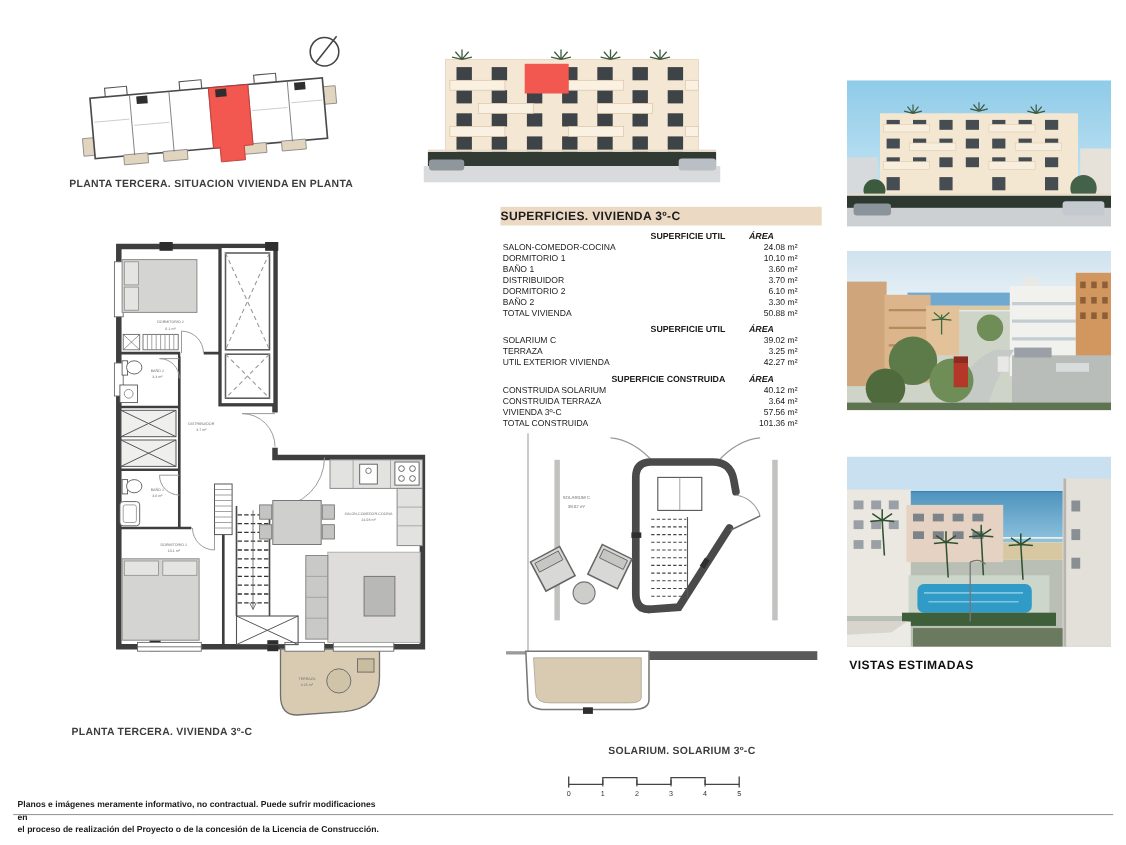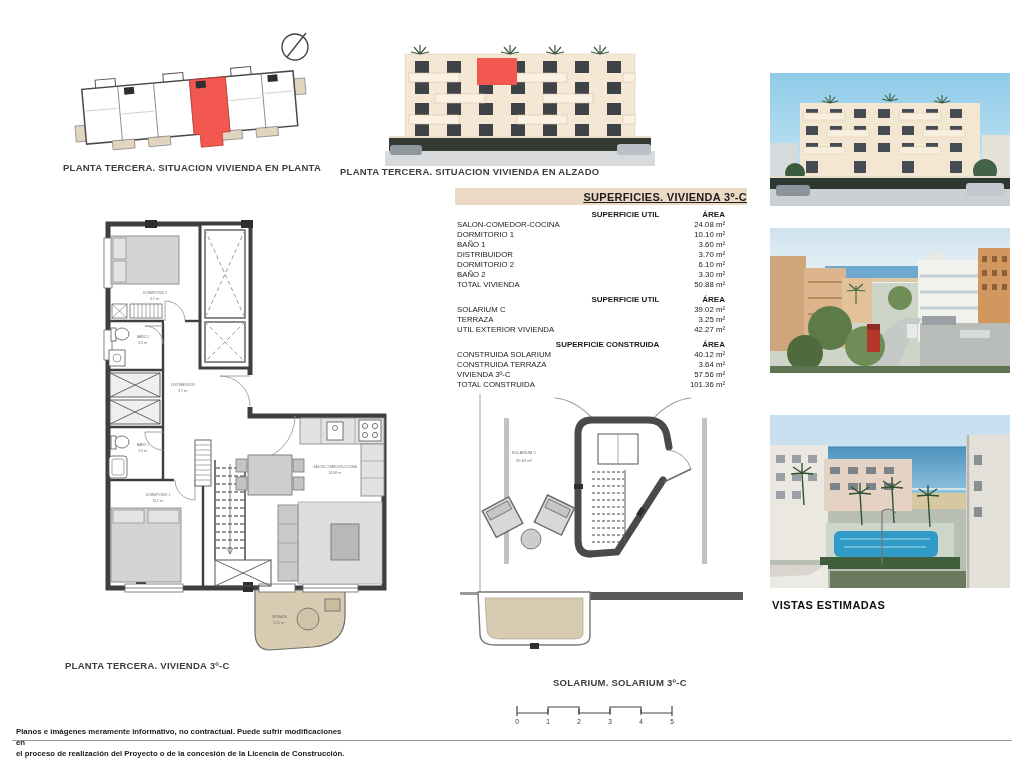--- a/index.html
+++ b/index.html
@@ -3,26 +3,26 @@
 <meta charset="utf-8">
 <style>
   html,body{margin:0;padding:0;background:#ffffff;}
   .sheet{position:relative;width:1024px;height:768px;background:#fff;overflow:hidden;
          font-family:"Liberation Sans",sans-serif;color:#1a1a1a;}
   .abs{position:absolute;}
   .cap{font-size:9.5px;font-weight:700;color:#3d3d3d;letter-spacing:.25px;white-space:nowrap;}
   .cap-center{text-align:left;}
   
   .surf-table{position:absolute;left:455px;top:188px;width:292px;}
-  .surf-title{background:#ecd9c4;text-align:right;font-size:11px;font-weight:700;
-              color:#1d1d1d;letter-spacing:.3px;padding:3px 0 2px 0;text-decoration:underline;}
+  .surf-title{background:#ecd9c4;text-align:left;font-size:11px;font-weight:700;
+              color:#1d1d1d;letter-spacing:.3px;padding:3px 0 2px 0;}
   .surf-section{margin-top:4px;}
   .surf-head{display:flex;font-weight:700;font-size:8px;line-height:11px;}
   .surf-head .hl{width:70%;text-align:right;}
-  .surf-head .ha{width:30%;text-align:right;padding-right:22px;box-sizing:border-box;}
+  .surf-head .ha{width:30%;text-align:center;padding-right:22px;box-sizing:border-box;font-style:italic;}
   .t-row{display:flex;font-size:7.8px;line-height:10px;}
   .t-label{flex:1;padding-left:2px;}
   .t-value{width:30%;text-align:right;padding-right:22px;box-sizing:border-box;}
   
   .disclaimer{position:absolute;left:16px;top:708px;width:336px;font-size:7.8px;
               font-weight:700;color:#1a1a1a;line-height:1.4;margin-top:19px;}
   .vistas{position:absolute;left:772px;top:599px;font-size:11px;font-weight:700;color:#101010;
           letter-spacing:.4px;}
   .rule{position:absolute;left:12px;top:740px;width:1000px;height:1px;background:#9a9a9a;}
   svg text{font-family:"Liberation Sans",sans-serif;}
@@ -130,21 +130,20 @@
     </g>
 
     <rect x="4" y="100" width="262" height="13" fill="#313b33"></rect>
     <rect x="4" y="98" width="262" height="2" fill="#e8ddcb"></rect>
     <rect x="0" y="113" width="270" height="15" fill="#d9dadb"></rect>
     <g>
       <rect x="5" y="107" width="32" height="10" rx="3" fill="#8f979c"></rect>
       <rect x="232" y="106" width="34" height="11" rx="3" fill="#b9bfc4"></rect>
     </g>
   </svg>
-  <div class="abs cap cap-center" style="left:340px;top:166px;width:320px;">PLANTA TERCERA. SITUACION VIVIENDA EN ALZADO</div>
 
   <div class="surf-table">
     <div class="surf-title">SUPERFICIES. VIVIENDA 3º-C</div>
 
     <div class="surf-section">
       <div class="surf-head">
         <span class="hl">SUPERFICIE UTIL</span>
         <span class="ha">ÁREA</span>
       </div>
       <div class="t-row">

